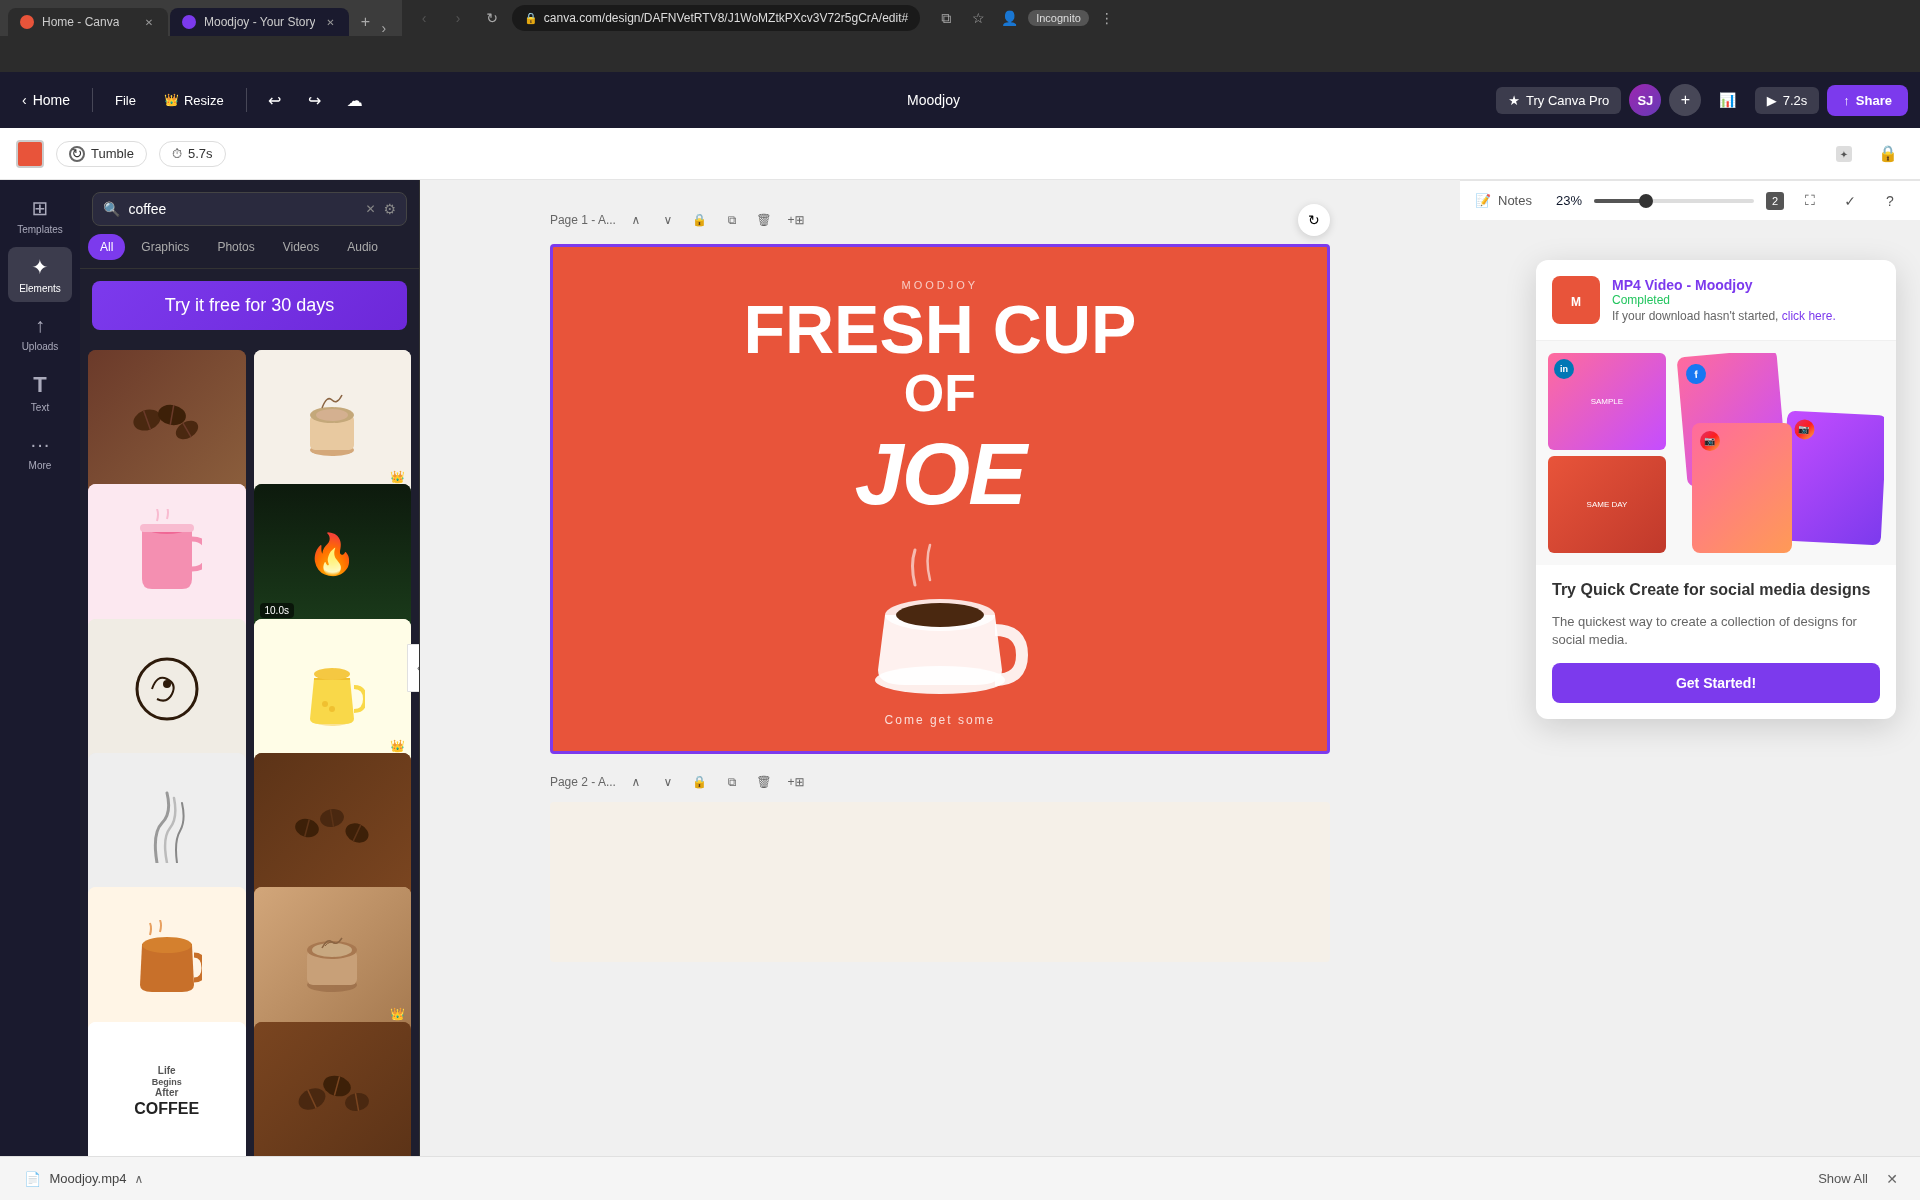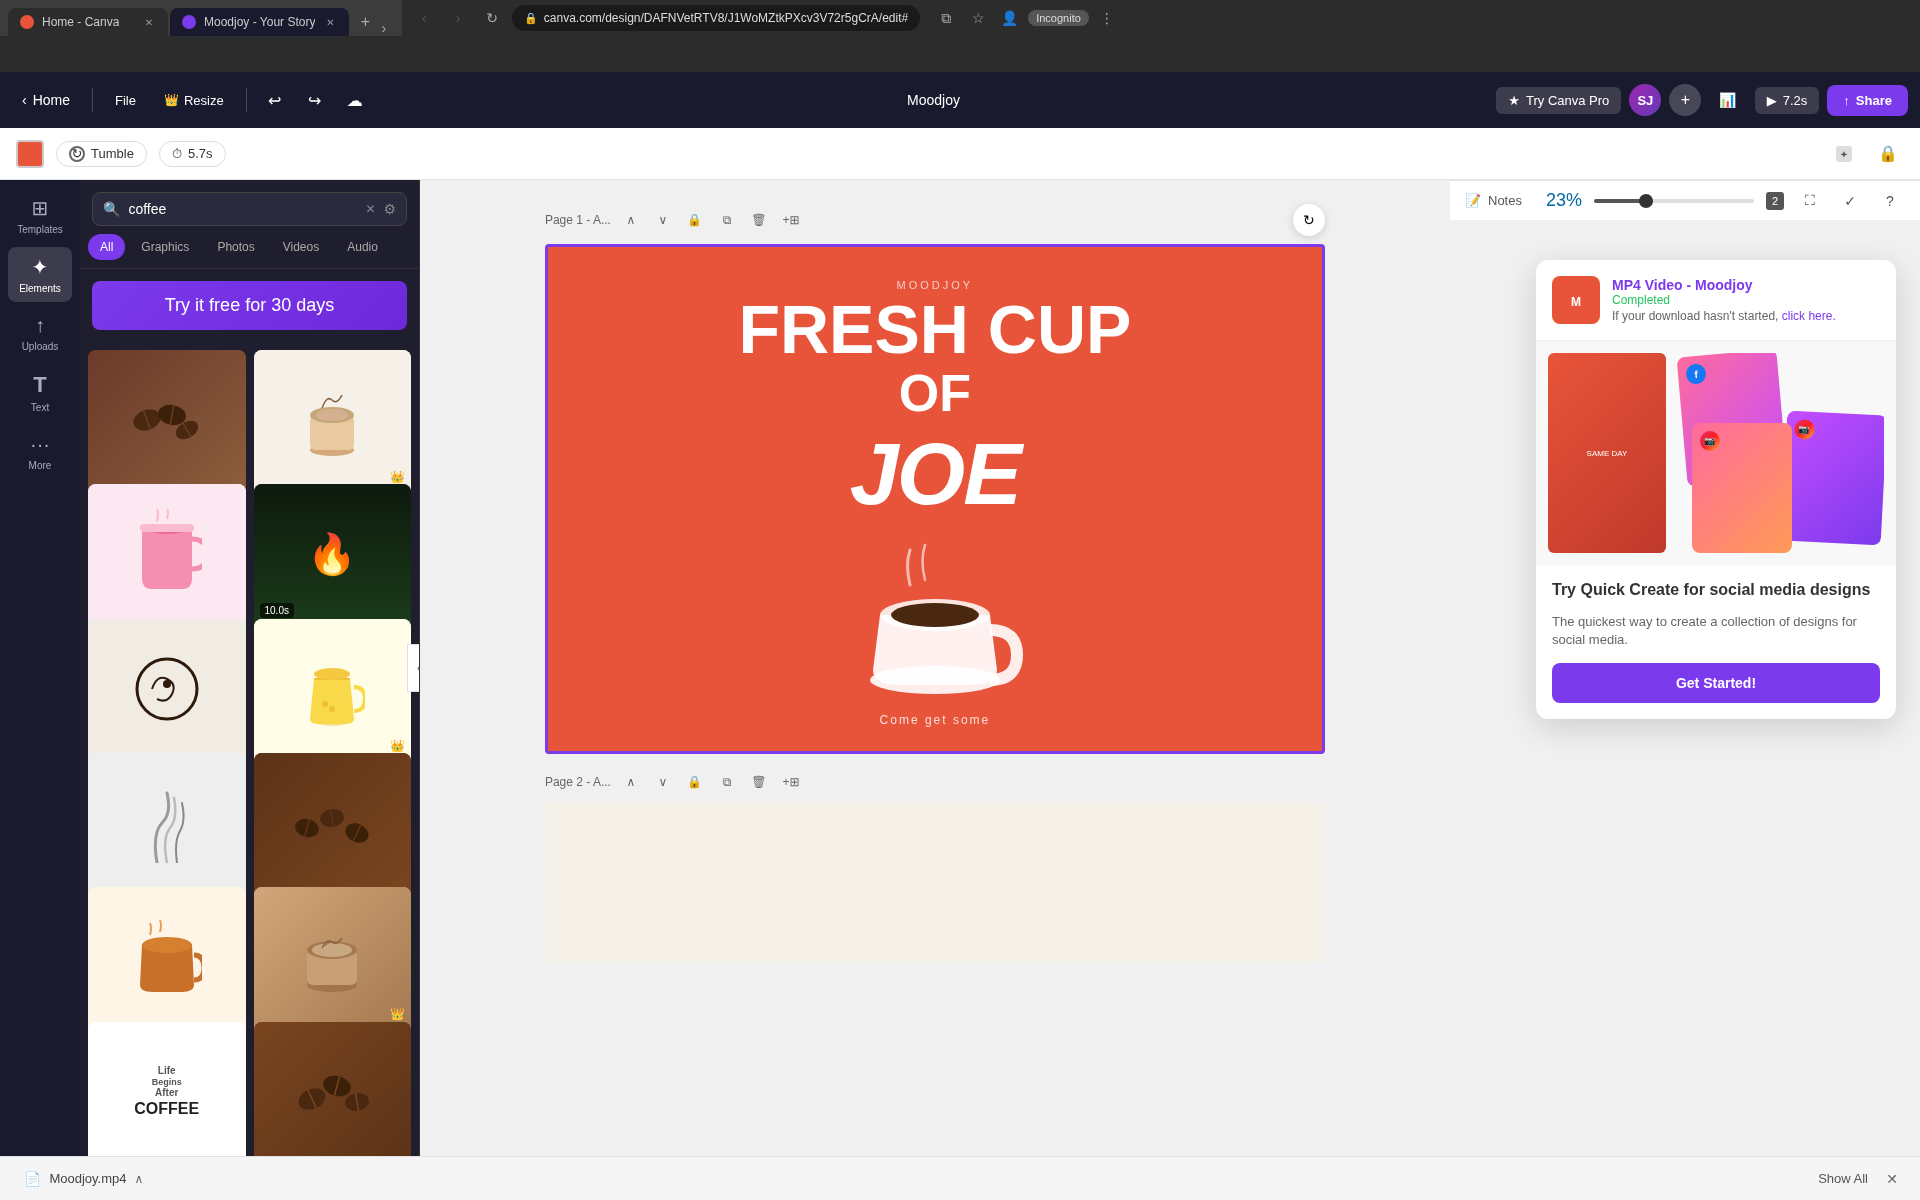--- a/index.html
+++ b/index.html
@@ -115,21 +115,21 @@
     .slide-joe { color: #fff; font-size: 88px; font-weight: 900; font-style: italic; text-align: center; text-transform: uppercase; letter-spacing: -2px; }
     .slide-cta { color: rgba(255,255,255,0.8); font-size: 12px; letter-spacing: 2px; margin-top: 8px; text-align: center; }
 
     
     .slide2 { width: 100%; min-height: 160px; background: #f5f0e8; }
 
     
     .status-bar { height: 40px; background: #fff; border-top: 1px solid #e5e5e5; display: flex; align-items: center; padding: 0 16px; gap: 12px; }
     .notes-btn { display: flex; align-items: center; gap: 6px; color: #555; font-size: 13px; cursor: pointer; }
     .status-spacer { flex: 1; }
-    .zoom-value { color: #0369a1; font-size: 18px; }
+    .zoom-value { color: #0f172a; font-size: 13px; }
     .zoom-slider-container { display: flex; align-items: center; gap: 6px; }
     .zoom-slider { width: 160px; height: 4px; background: #ddd; border-radius: 2px; position: relative; cursor: pointer; }
     .zoom-slider-fill { height: 100%; width: 30%; background: #555; border-radius: 2px; }
     .zoom-slider-thumb { width: 14px; height: 14px; background: #333; border-radius: 50%; position: absolute; top: -5px; left: 28%; cursor: pointer; }
     .status-icon-btn { width: 28px; height: 28px; display: flex; align-items: center; justify-content: center; color: #555; cursor: pointer; border-radius: 4px; font-size: 14px; }
     .status-count-badge { background: #555; color: #fff; font-size: 11px; width: 18px; height: 18px; border-radius: 3px; display: flex; align-items: center; justify-content: center; }
 
     
     .bottom-bar { height: 44px; background: #f5f5f5; border-top: 1px solid #e0e0e0; display: flex; align-items: center; padding: 0 16px 0 24px; gap: 12px; }
     .file-badge { display: flex; align-items: center; gap: 8px; color: #444; font-size: 13px; }
@@ -550,20 +550,24 @@
               <span>If your download hasn't started,</span>
               <a class="notif-link">click here.</a>
             </div>
           </div>
         </div>
 
         <div class="notif-preview">
           <div style="display:grid;grid-template-columns:1fr 1.8fr;gap:6px;height:200px;">
 
             <div style="display:flex;flex-direction:column;gap:6px;">
+              <div style="flex:1;background:linear-gradient(135deg,#ff6b9d,#c44dff);border-radius:6px;display:flex;align-items:center;justify-content:center;position:relative;">
+                <div style="position:absolute;top:6px;left:6px;background:#0077b5;width:20px;height:20px;border-radius:50%;display:flex;align-items:center;justify-content:center;color:white;font-size:9px;font-weight:700;">in</div>
+                <div style="font-size:8px;color:white;text-align:center;padding:4px;">SAMPLE</div>
+              </div>
               <div style="flex:1;background:linear-gradient(135deg,#e8543a,#c0392b);border-radius:6px;display:flex;align-items:center;justify-content:center;">
                 <div style="font-size:8px;color:white;text-align:center;padding:4px;">SAME DAY</div>
               </div>
             </div>
 
             <div style="position:relative;border-radius:6px;overflow:hidden;">
               <div style="position:absolute;top:0;left:10px;width:100px;height:130px;background:linear-gradient(135deg,#ff6b9d,#c44dff);border-radius:8px;transform:rotate(-5deg);z-index:1;">
                 <div style="position:absolute;top:8px;left:8px;background:#1877f2;width:20px;height:20px;border-radius:50%;display:flex;align-items:center;justify-content:center;color:white;font-size:10px;font-weight:700;">f</div>
               </div>
               <div style="position:absolute;bottom:10px;right:0;width:100px;height:130px;background:linear-gradient(135deg,#c44dff,#7c3aed);border-radius:8px;transform:rotate(3deg);z-index:2;">

